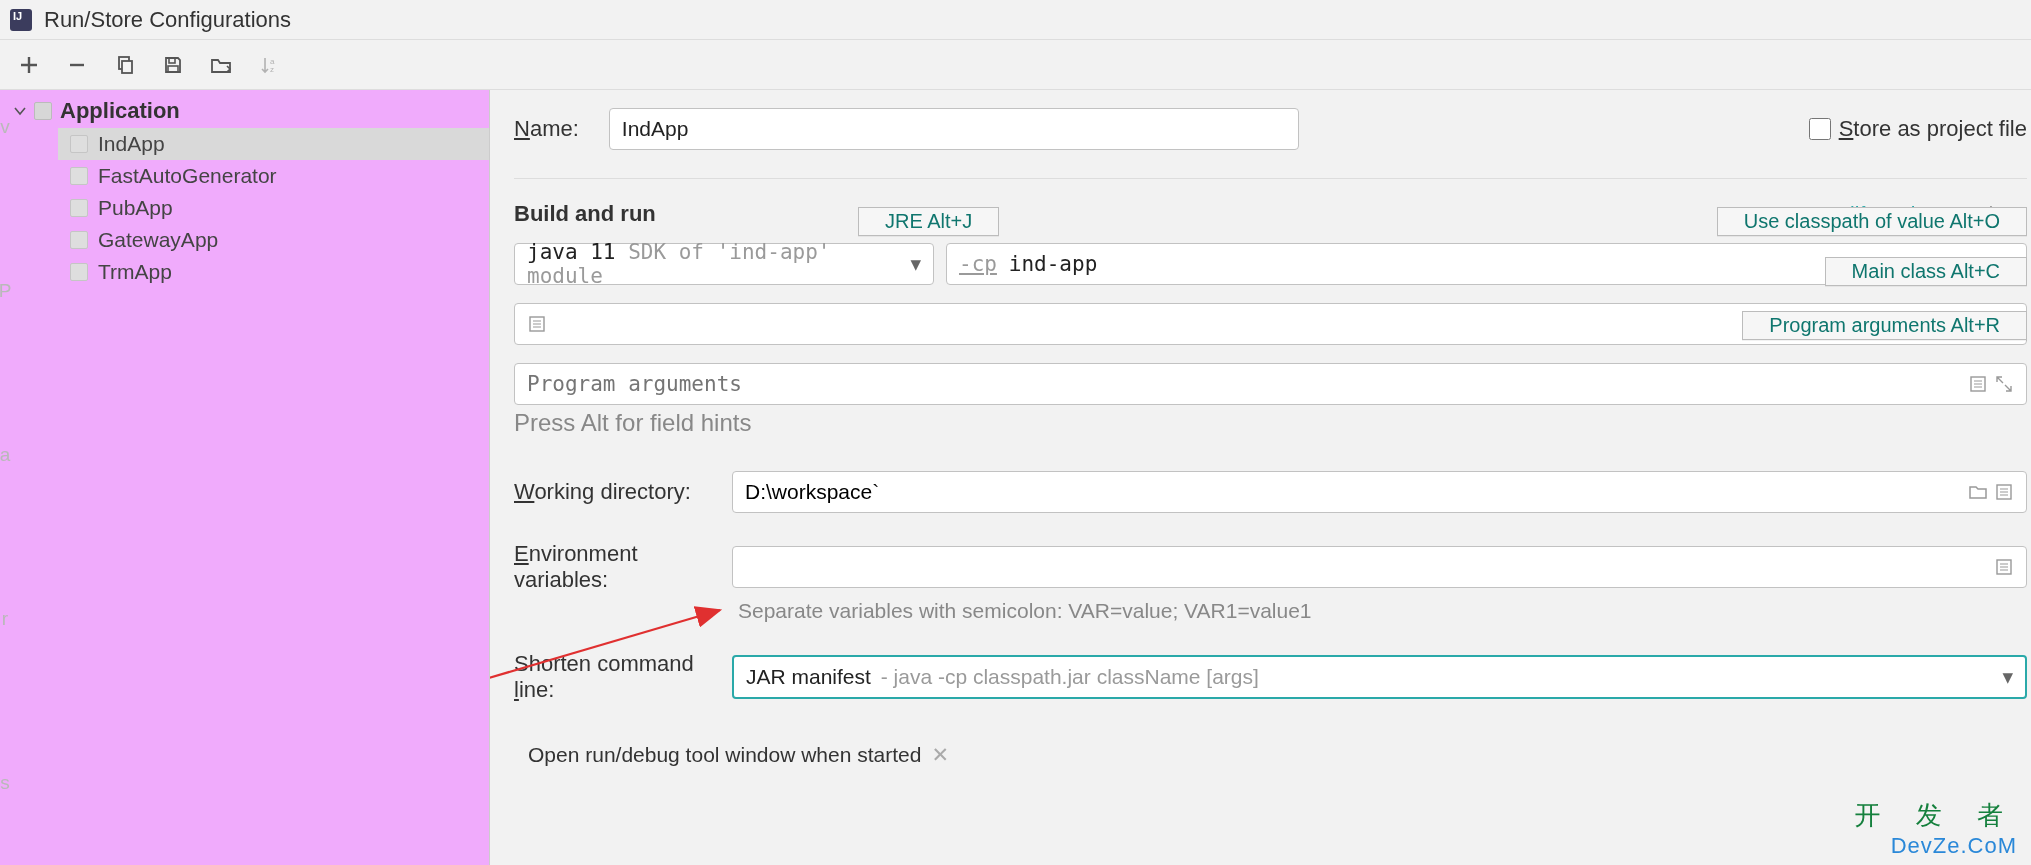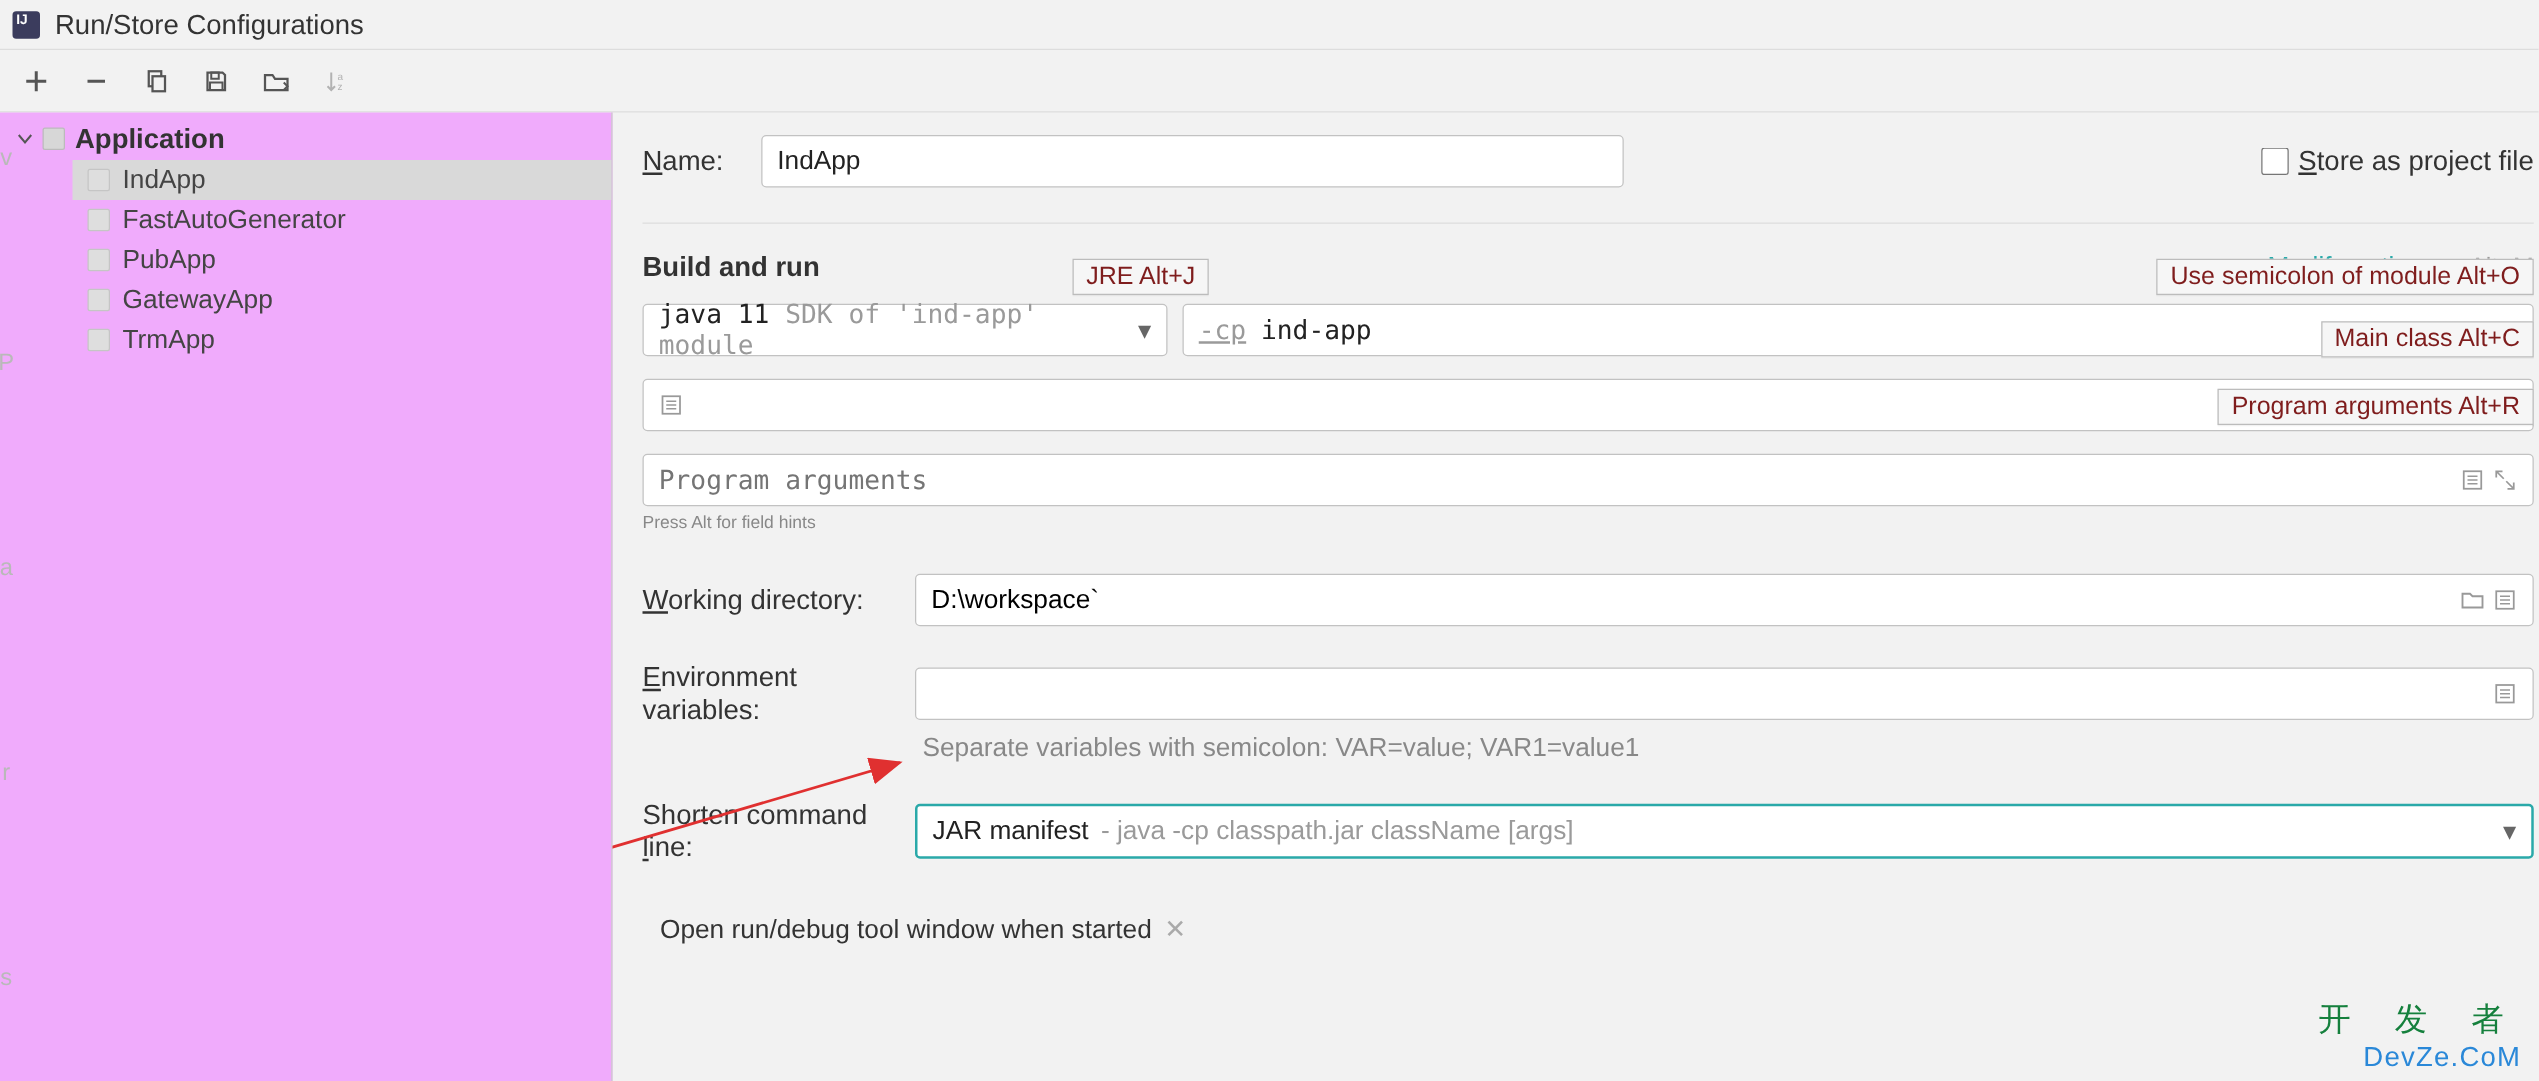--- a/index.html
+++ b/index.html
@@ -41,22 +41,22 @@
   .java-select { width: 420px; }
   .java-select .gray { color:#9a9a9a; font-family:"Consolas",monospace; }
   .cp-select { flex:1; min-width:300px; }
   .cp-select .cp-gray { color:#9a9a9a; font-family:"Consolas",monospace; margin-right:6px;text-decoration:underline; }
   .cp-select .cp-val { font-family:"Consolas",monospace; }
   .full-input { width:100%; display:flex; align-items:center; }
   .full-input .inner { flex:1; border:none; outline:none; font-size:21px; background:transparent; font-family:"Consolas",monospace; }
   .field-icons { display:flex; gap:6px; color:#888; }
   .field-icons svg { width:20px; height:20px; }
   .lab-col { width: 218px; }
-  .hint-tag { position:absolute; background:#f6f6f6; border:1px solid #bcbcbc; padding:2px 10px; font-size:20px; color:#7f1d1d; z-index:5; box-shadow:0 1px 0 rgba(0,0,0,0.05); }
-  .hint-text { font-size:14px; color:#888; margin-top:4px; }
+  .hint-tag { position:absolute; background:#f6f6f6; border:1px solid #bcbcbc; padding:2px 26px; font-size:20px; color:#0f766e; z-index:5; box-shadow:0 1px 0 rgba(0,0,0,0.05); }
+  .hint-text { font-size:24px; color:#888; margin-top:4px; }
   .divider-gap { height:18px; }
   .shorten-select { flex:1; display:flex; align-items:center; justify-content:space-between; border:2px solid #2aa9a9; border-radius:4px; height:44px; background:#fff; font-size:21px; padding:0 12px; }
   .shorten-select .val-strong { color:#222; }
   .shorten-select .val-gray { color:#9a9a9a; margin-left:4px; }
   .shorten-select .caret { color:#666; }
   .open-when { display:flex; align-items:center; gap:10px; font-size:21px; color:#333; margin-top:40px; padding-left:14px; }
   .open-when .close-x { color:#aaa; cursor:pointer; }
   .sep-hint { font-size:21px; color:#888; margin-top:6px; margin-left:0; }
   .watermark { position:absolute; right:14px; bottom:6px; text-align:right; }
   .wm-top { font-size:26px; color:#15803d; letter-spacing:14px; font-weight:500; }
@@ -170,21 +170,21 @@
             <svg width="14" height="14" viewBox="0 0 14 14">
                 <path d="M2 4l5 6 5-6" fill="none" stroke="#2aa9a9" stroke-width="1.6"></path>
               </svg>
           </span>
           <span class="modify-shortcut">Alt+M</span>
         </span>
       </div>
 
       <div style="position:relative;">
         <div class="hint-tag" style="top:-36px; left:344px;">JRE Alt+J</div>
-        <div class="hint-tag" style="top:-36px; right:0;">Use semicolon of module Alt+O</div>
+        <div class="hint-tag" style="top:-36px; right:0;">Use classpath of value Alt+O</div>
 
         <div class="jre-row">
           <div class="select-like java-select">
             <span><span class="mono">java 11</span><span class="gray"> SDK of 'ind-app' module</span></span>
             <span class="caret">▾</span>
           </div>
           <div class="select-like cp-select">
             <span><span class="cp-gray">-cp</span> <span class="cp-val">ind-app</span></span>
             <span class="caret">▾</span>
           </div>

